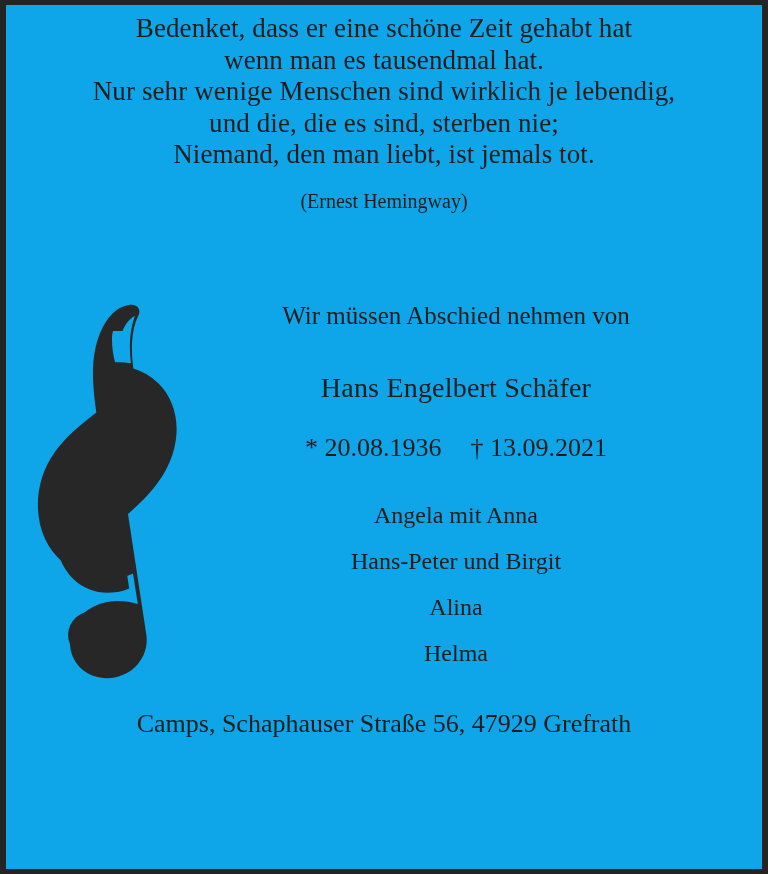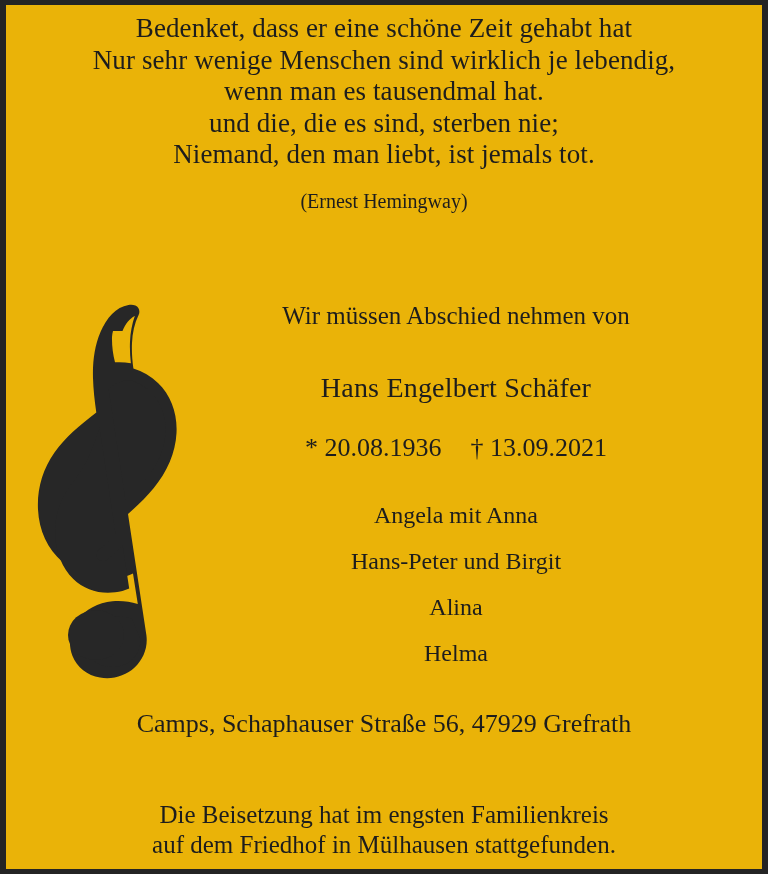--- a/index.html
+++ b/index.html
@@ -19,21 +19,21 @@
     border-right: 6px solid #242424;
     border-bottom: 5px solid #242424;
     overflow: hidden;
     font-family: "Liberation Serif", "DejaVu Serif", serif;
     color: #1d1d1d;
   }
 
   .inner {
     position: absolute;
     inset: 0;
-    background: #eab308;
+    background: #0ea5e9;
   }
 
   
   .quote {
     position: absolute;
     top: 8px;
     left: 0;
     right: 0;
     text-align: center;
   }
@@ -134,22 +134,22 @@
   }
 </style>
 </head>
 <body>
 
 <div class="notice">
   <div class="inner">
 
     <div class="quote">
       <div class="quote-line">Bedenket, dass er eine schöne Zeit gehabt hat</div>
+      <div class="quote-line">wenn man es tausendmal hat.</div>
       <div class="quote-line">Nur sehr wenige Menschen sind wirklich je lebendig,</div>
-      <div class="quote-line">wenn man es tausendmal hat.</div>
       <div class="quote-line">und die, die es sind, sterben nie;</div>
       <div class="quote-line">Niemand, den man liebt, ist jemals tot.</div>
       <div class="quote-author">(Ernest Hemingway)</div>
     </div>
 
     <div class="clef">
       <svg viewBox="0 0 150 378" xmlns="http://www.w3.org/2000/svg" aria-hidden="true">
         <g fill="#272727">
           <path d="M92.5 4
                    C80 6 70.5 17 64.5 31
@@ -236,19 +236,15 @@
         <div class="mourner">Hans-Peter und Birgit</div>
         <div class="mourner">Alina</div>
         <div class="mourner">Helma</div>
       </div>
     </div>
 
     <div class="address">
       <div class="address-line">Camps, Schaphauser Straße 56, 47929 Grefrath</div>
     </div>
 
-    <div class="burial">
-      <div class="burial-line">Die Beisetzung hat im engsten Familienkreis</div>
-      <div class="burial-line">auf dem Friedhof in Mülhausen stattgefunden.</div>
-    </div>
 
   </div>
 </div>
 
 </body></html>

